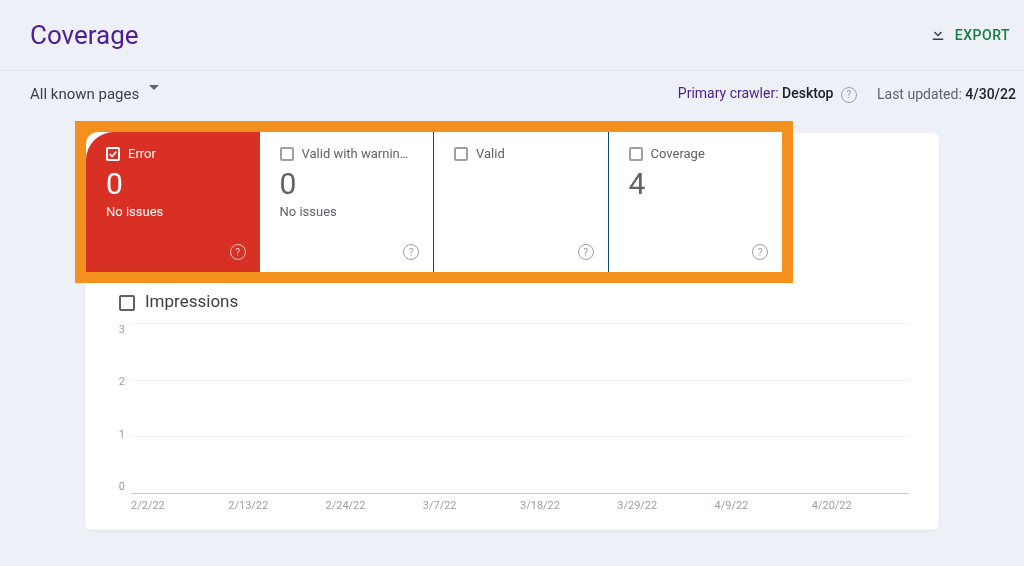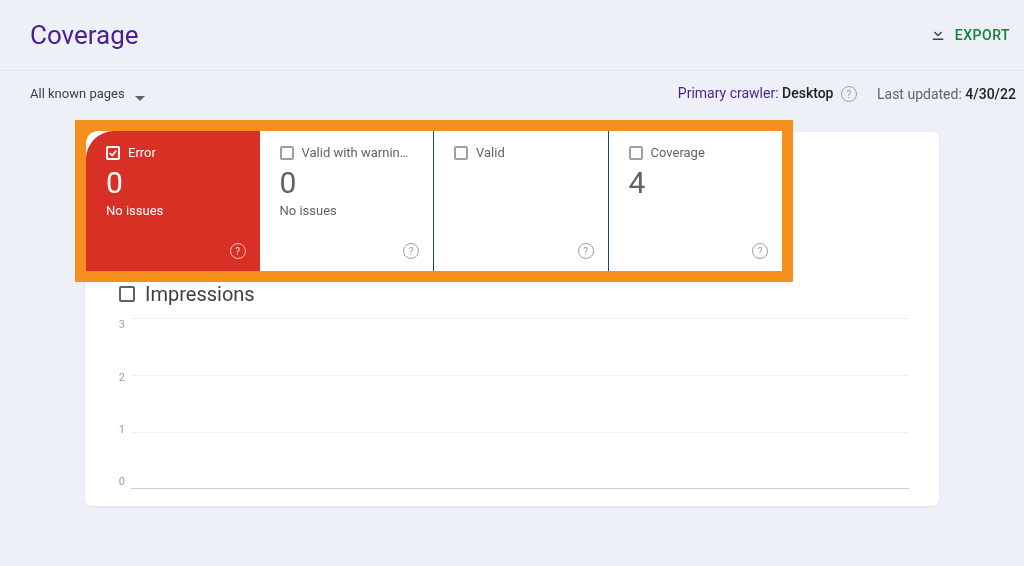--- a/index.html
+++ b/index.html
@@ -36,24 +36,24 @@
   .subheader {
     display: flex;
     align-items: center;
     justify-content: space-between;
     padding: 14px 8px 14px 30px;
     font-size: 14px;
     color: #5f6368;
   }
   .filter-drop {
     display: flex;
-    align-items: flex-end;
+    align-items: flex-start;
     gap: 10px;
     cursor: pointer;
-    font-size: 13px;
+    font-size: 15px;
     color: #3c4043;
   }
   .subheader-right {
     display: flex;
     align-items: center;
     gap: 20px;
   }
   .crawler-label { color: #4c1d95; }
   .crawler-value { color: #202124; font-weight: 500; }
   .updated-label { color: #5f6368; }
@@ -162,24 +162,24 @@
     justify-content: center;
     font-size: 10px;
     color: #9aa0a6;
     cursor: pointer;
   }
   .card.active .help-ic { border-color: rgba(255,255,255,0.7); color: rgba(255,255,255,0.8); }
 
   
   .impressions-row {
     display: flex;
-    align-items: center;
+    align-items: flex-end;
     gap: 10px;
-    padding: 0 34px 8px 34px;
-    font-size: 20px;
+    padding: 8px 34px 8px 34px;
+    font-size: 17px;
     color: #3c4043;
   }
   .chk-lg {
     width: 16px; height: 16px;
     border: 2px solid #5f6368;
     border-radius: 2px;
     cursor: pointer;
   }
 
   
@@ -330,16 +330,26 @@
           <span>1</span>
           <span>0</span>
         </div>
         <div class="plot">
           <div class="grid-line" style="top:0%"></div>
           <div class="grid-line" style="top:33.3%"></div>
           <div class="grid-line" style="top:66.6%"></div>
           <div class="grid-line base" style="top:100%"></div>
         </div>
       </div>
+      <div class="x-axis">
+        <span>2/2/22</span>
+        <span>2/13/22</span>
+        <span>2/24/22</span>
+        <span>3/7/22</span>
+        <span>3/18/22</span>
+        <span>3/29/22</span>
+        <span>4/9/22</span>
+        <span>4/20/22</span>
+      </div>
     </div>
 
   </div>
 </div>
 
 </body></html>

